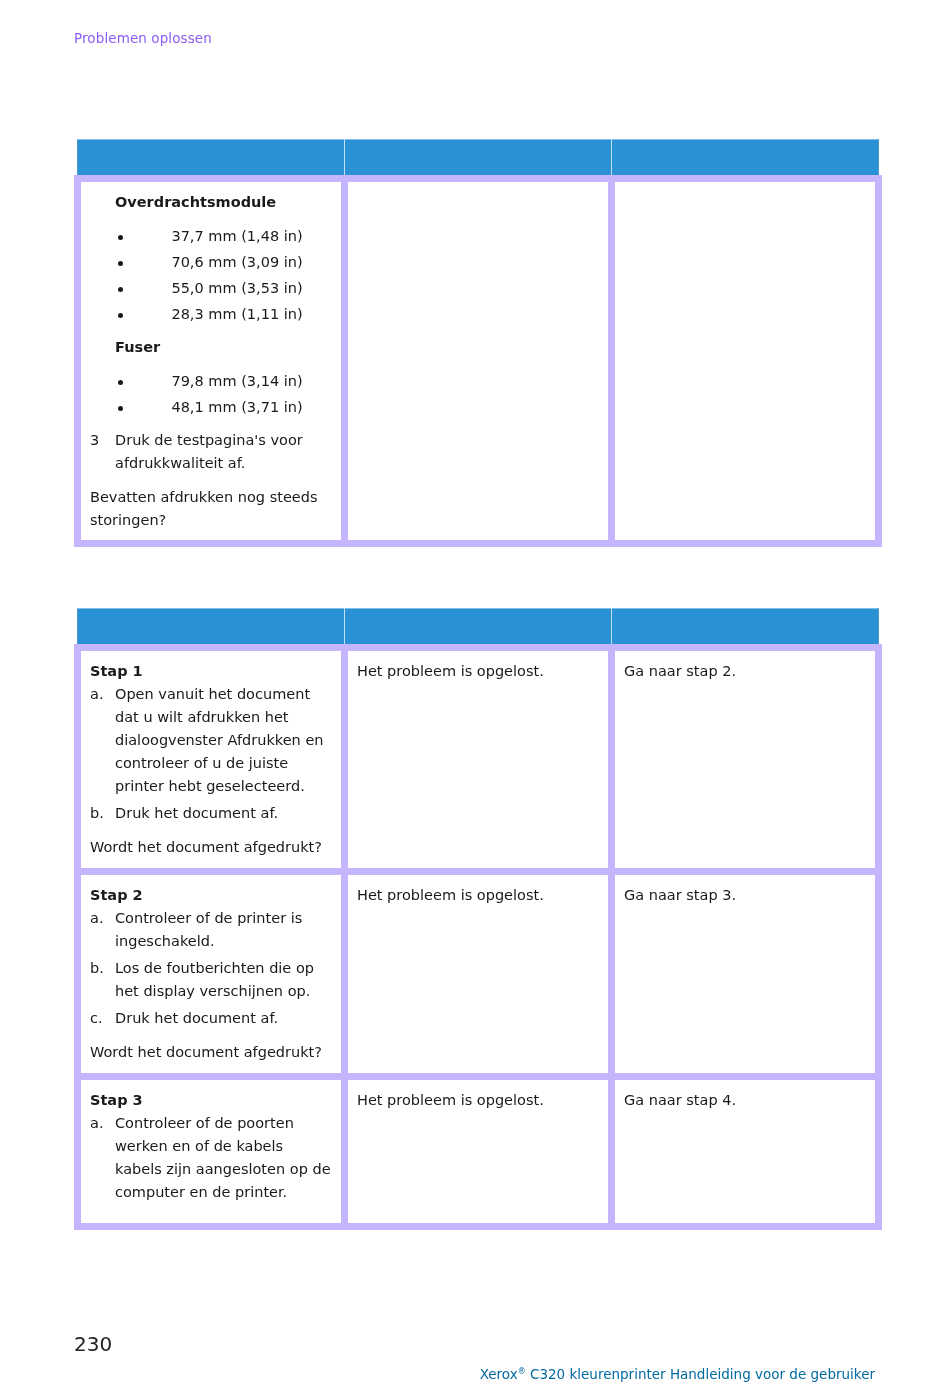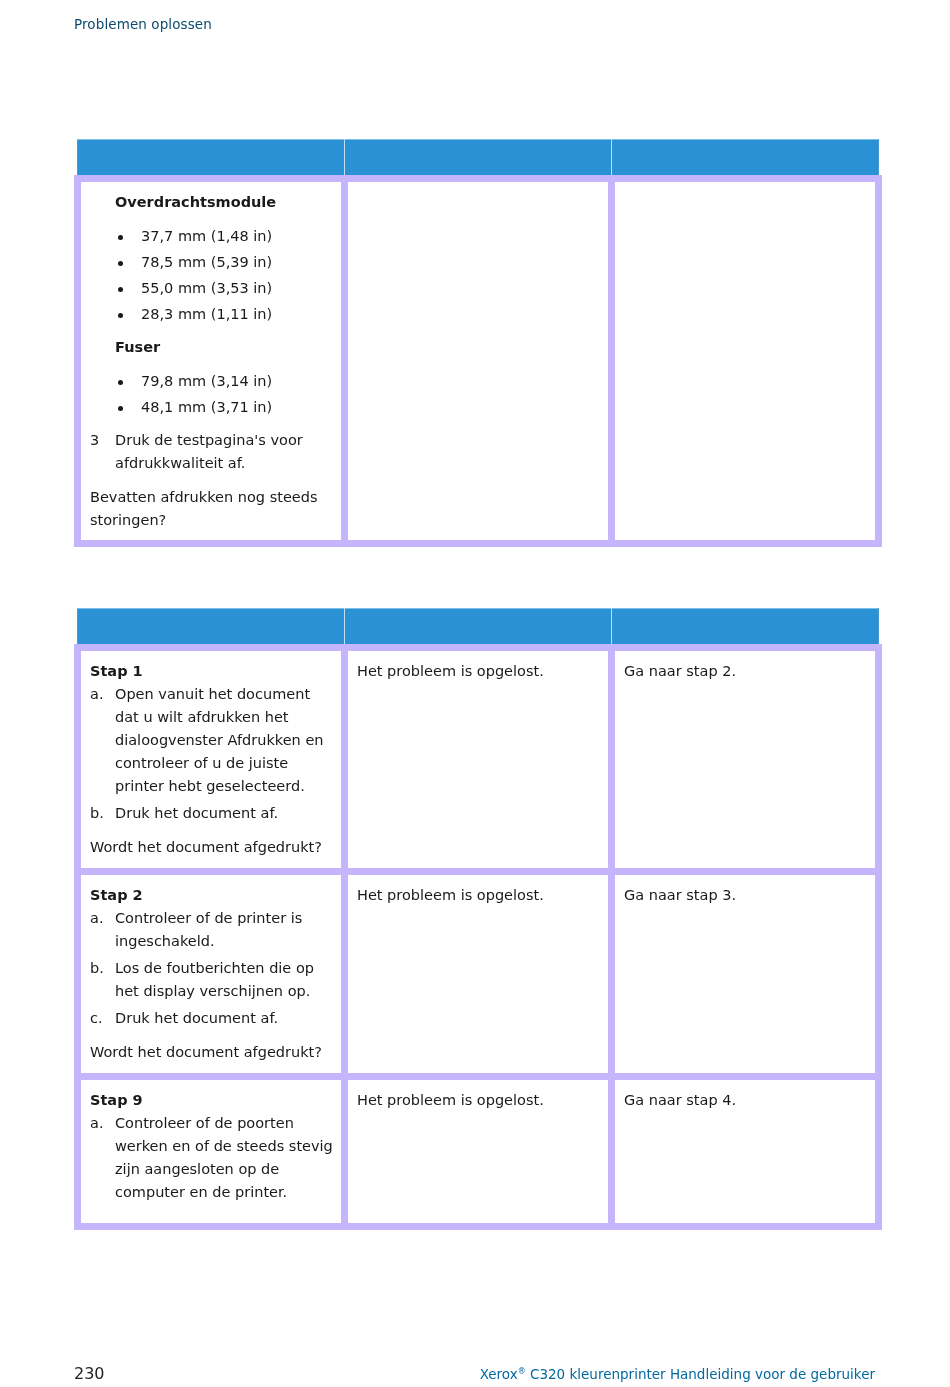--- a/index.html
+++ b/index.html
@@ -1,22 +1,22 @@
 <!DOCTYPE html>
 <html><head>
 <meta charset="utf-8">
 <style>
   html, body { margin: 0; padding: 0; background: #ffffff; }
   body {
     width: 950px; height: 1387px; position: relative; overflow: hidden;
     font-family: "DejaVu Sans", sans-serif; color: #1a1a1a;
   }
   .running-head {
-    position: absolute; left: 74px; top: 16px;
-    font-size: 13.5px; color: #0c4a6e; letter-spacing: 0.1px;
+    position: absolute; left: 74px; top: 30px;
+    font-size: 13.5px; color: #8b5cf6; letter-spacing: 0.1px;
   }
   .tbl {
     position: absolute; left: 74px; width: 801px;
     border-collapse: collapse; table-layout: fixed;
   }
   .tbl col { width: 267px; }
   .tbl th {
     background: #2a92d4; height: 35px; padding: 0;
     border-left: 1px solid #bfe0f5; border-right: 1px solid #bfe0f5;
     border-top: 1px solid #7fbfe8;
@@ -30,33 +30,33 @@
   .tbl1 { top: 139px; }
   .tbl1 td { height: 340px; }
   .tbl2 { top: 608px; }
   .tbl2 tr.r1 td { height: 200px; }
   .tbl2 tr.r2 td { height: 181px; }
   .tbl2 tr.r3 td { height: 116px; }
 
   .indent { padding-left: 25px; }
   .subhead { font-weight: bold; font-size: 14.5px; margin: 0 0 11px 0; }
   ul.bul { list-style: none; margin: 0 0 10px 0; padding: 0 0 0 25px; }
-  ul.bul li { position: relative; padding-left: 26px; margin-bottom: 3px; }
+  ul.bul li { position: relative; padding-left: 26px; margin-bottom: 3px; text-align: center; }
   ul.bul li::before {
     content: ""; position: absolute; left: 3px; top: 10px;
     width: 5px; height: 5px; border-radius: 50%; background: #1a1a1a;
   }
   .numitem { display: flex; margin-bottom: 11px; }
   .numitem .num { width: 25px; flex: 0 0 25px; }
   .question { margin: 0; }
   .stap-title { font-weight: bold; margin: 0; }
   ol.steps { list-style: none; margin: 0 0 11px 0; padding: 0; }
   ol.steps li { display: flex; margin-bottom: 4px; }
   ol.steps li .lbl { width: 25px; flex: 0 0 25px; }
-  .footer-page { position: absolute; left: 74px; top: 1364px; font-size: 16px; color: #222; }
+  .footer-page { position: absolute; left: 74px; top: 1332px; font-size: 20px; color: #222; }
   .footer-title { position: absolute; right: 75px; top: 1366px; font-size: 13.5px; color: #0369a1; }
   .footer-title sup { font-size: 8px; }
 </style>
 </head>
 <body>
 
 <div class="running-head">Problemen oplossen</div>
 
 <table class="tbl tbl1">
   <colgroup>
@@ -72,21 +72,21 @@
     </tr>
   </thead>
   <tbody>
     <tr>
       <td>
         <div class="indent">
           <p class="subhead">Overdrachtsmodule</p>
         </div>
         <ul class="bul">
           <li>37,7 mm (1,48 in)</li>
-          <li>78,5 mm (5,39 in)</li>
+          <li>70,6 mm (3,09 in)</li>
           <li>55,0 mm (3,53 in)</li>
           <li>28,3 mm (1,11 in)</li>
         </ul>
         <div class="indent">
           <p class="subhead">Fuser</p>
         </div>
         <ul class="bul" style="margin-bottom:10px;">
           <li>79,8 mm (3,14 in)</li>
           <li>48,1 mm (3,71 in)</li>
         </ul>
@@ -151,25 +151,25 @@
               <span>Druk het document af.</span>
             </li>
         </ol>
         <p class="question">Wordt het document afgedrukt?</p>
       </td>
       <td>Het probleem is opgelost.</td>
       <td>Ga naar stap 3.</td>
     </tr>
     <tr class="r3">
       <td>
-        <p class="stap-title">Stap 9</p>
+        <p class="stap-title">Stap 3</p>
         <ol class="steps">
           <li>
               <span class="lbl">a.</span>
-              <span>Controleer of de poorten werken en of de steeds stevig zijn aangesloten op de computer en de printer.</span>
+              <span>Controleer of de poorten werken en of de kabels kabels zijn aangesloten op de computer en de printer.</span>
             </li>
         </ol>
       </td>
       <td>Het probleem is opgelost.</td>
       <td>Ga naar stap 4.</td>
     </tr>
   </tbody>
 </table>
 
 <div class="footer-page">230</div>

